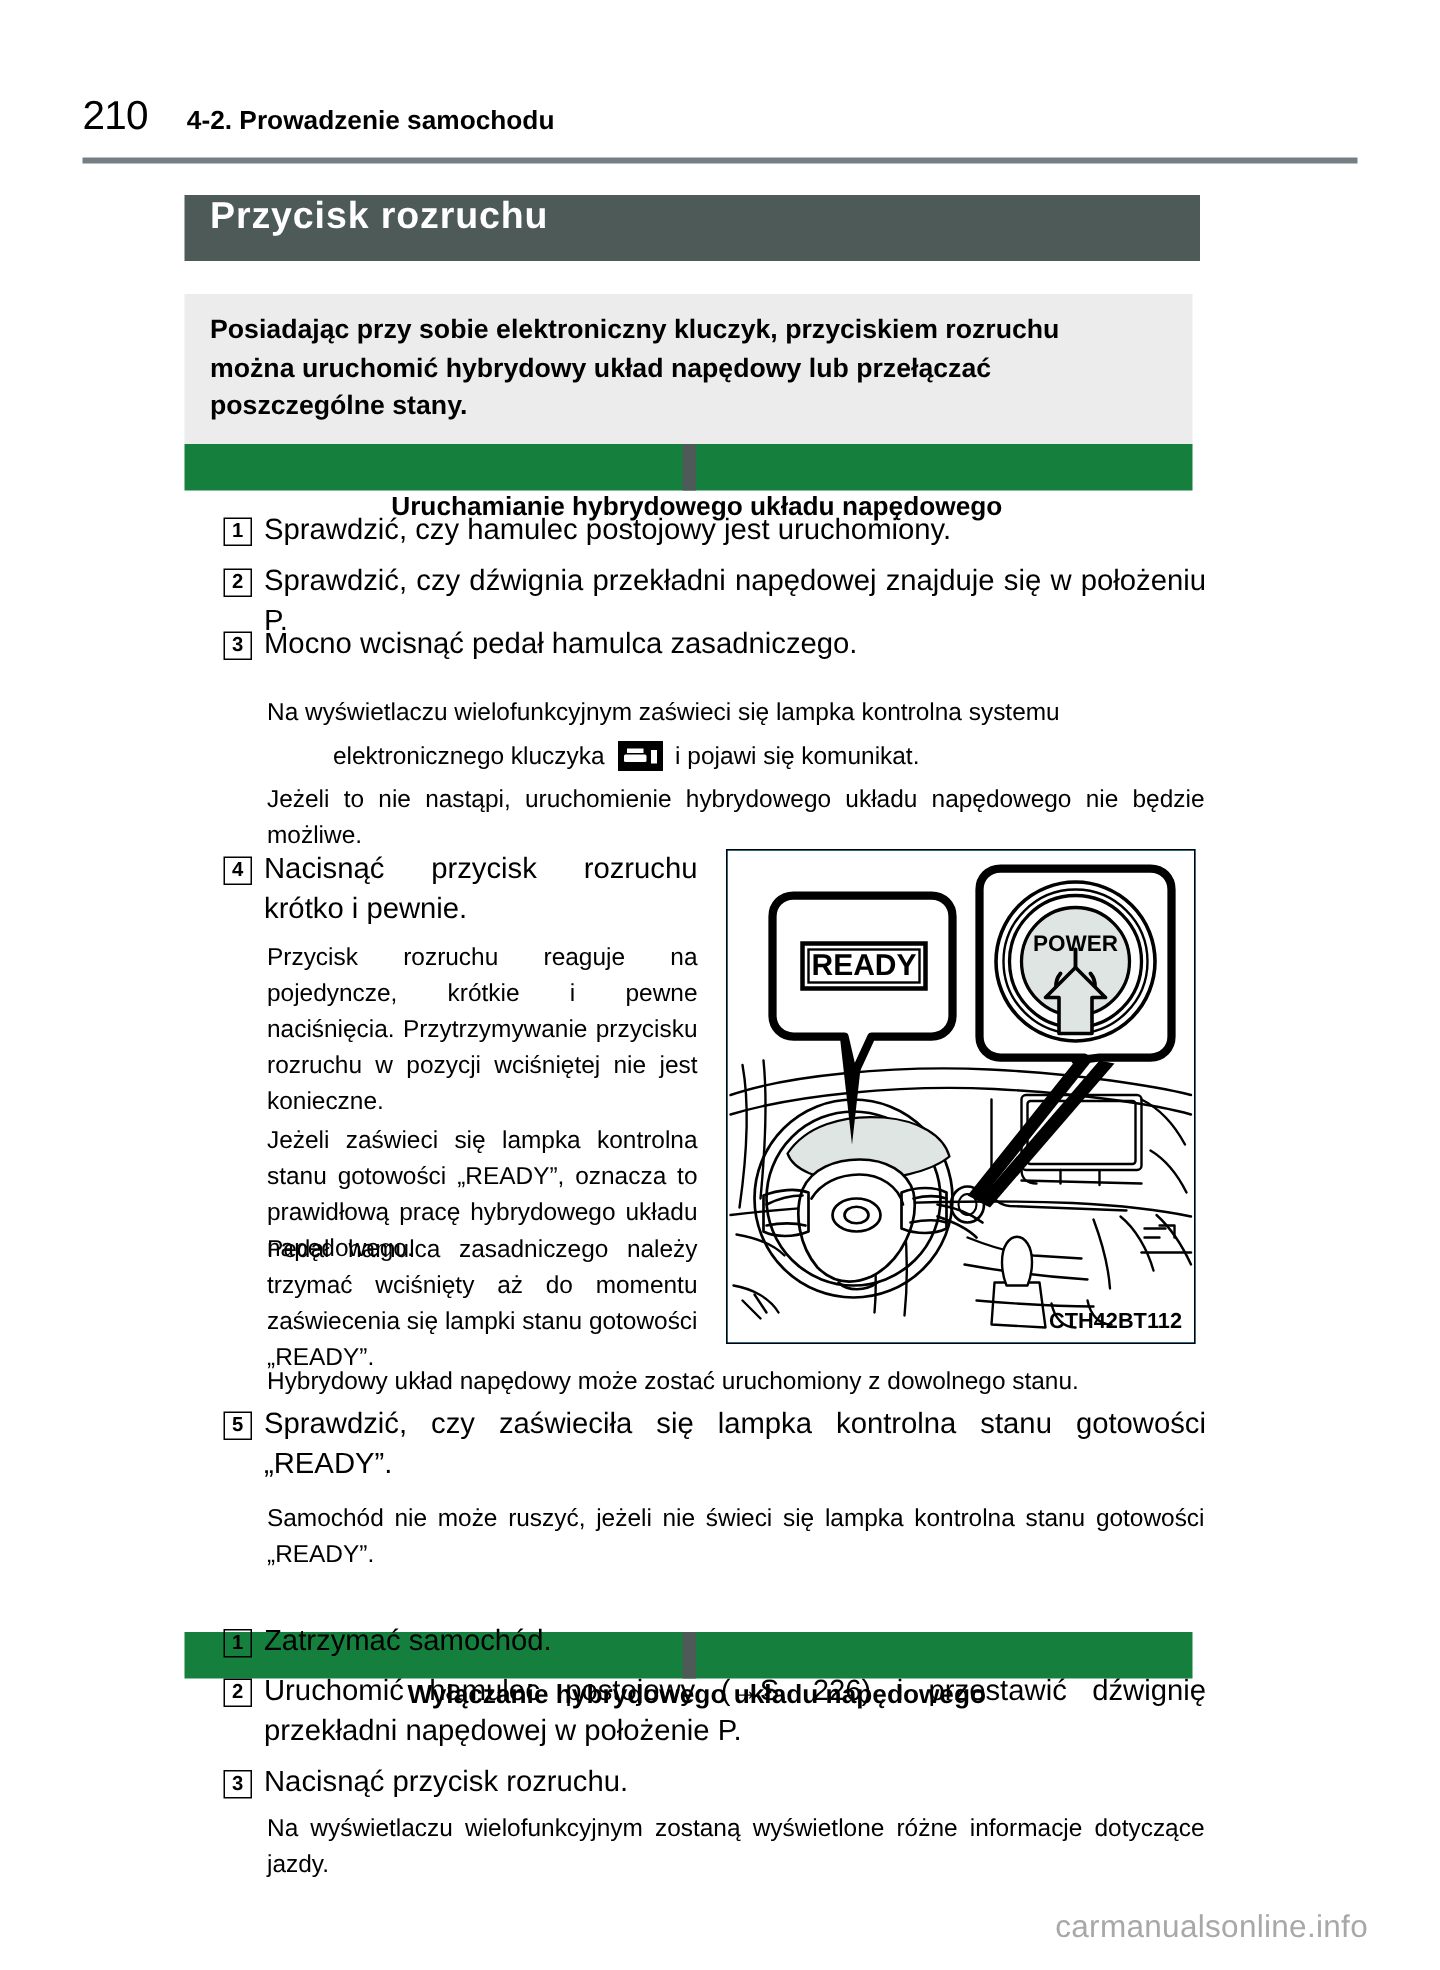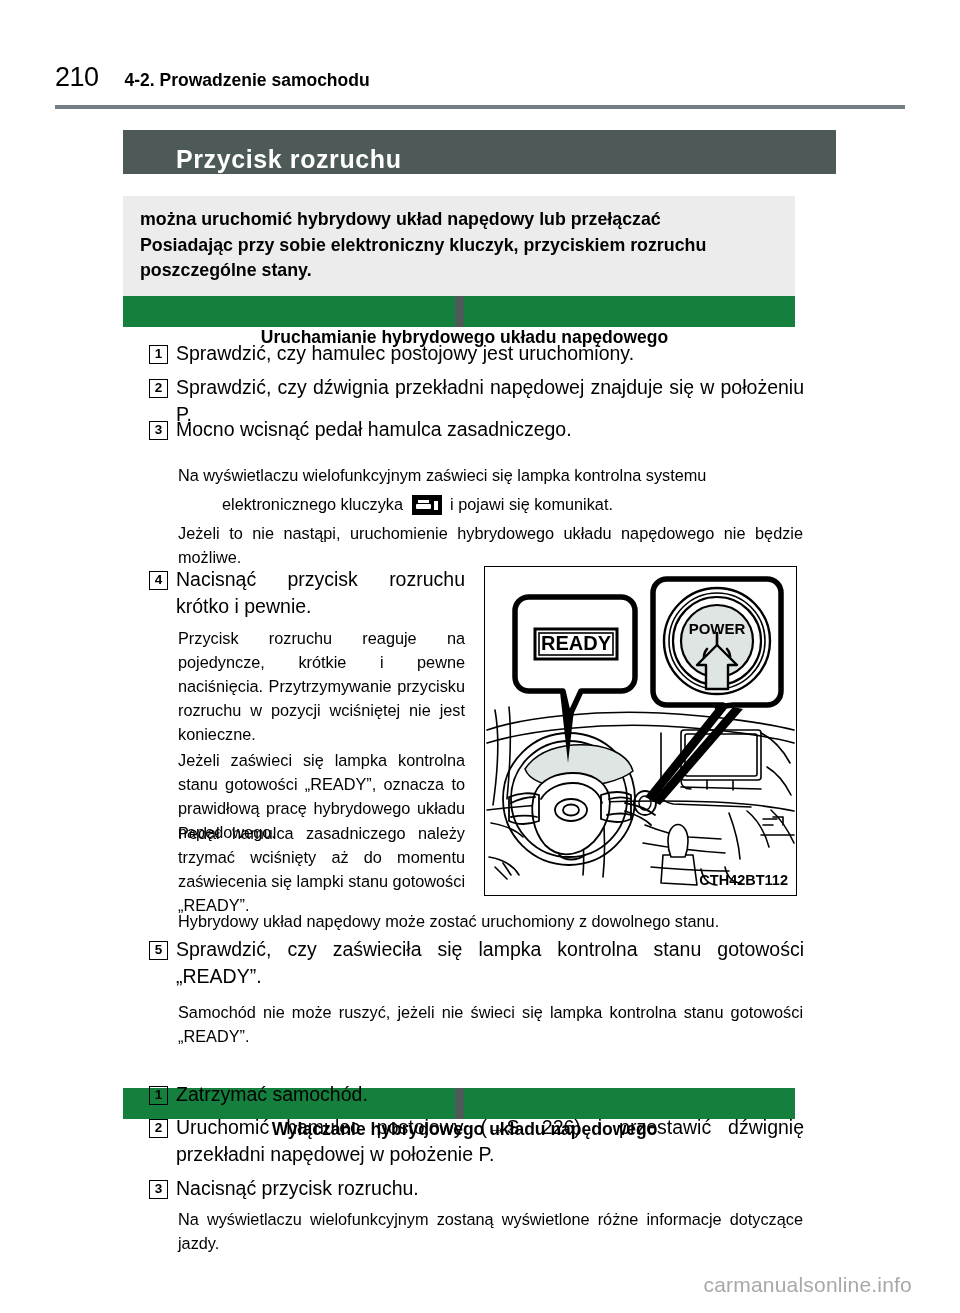--- a/index.html
+++ b/index.html
@@ -46,22 +46,21 @@
 
   
   .title-bar {
     position: absolute;
     left: 123px;
     top: 130px;
     width: 677px;
     height: 44px;
     background: #4d5a58;
     display: flex;
-    align-items: flex-end;
-    padding-left: 36px;
+    align-items: flex-start;
   }
   .title-bar-text {
     color: #ffffff;
     font-size: 25px;
     font-weight: bold;
     letter-spacing: 0.6px;
     margin-left: 17px;
   }
 
   
@@ -213,22 +212,22 @@
   <span class="page-number">210</span>
   <span class="head-title">4-2. Prowadzenie samochodu</span>
 </div>
 <div class="head-rule"></div>
 
 <div class="title-bar">
   <span class="title-bar-text">Przycisk rozruchu</span>
 </div>
 
 <div class="intro-box">
+  <p>Posiadając przy sobie elektroniczny kluczyk, przyciskiem rozruchu</p>
   <p>można uruchomić hybrydowy układ napędowy lub przełączać</p>
-  <p>Posiadając przy sobie elektroniczny kluczyk, przyciskiem rozruchu</p>
   <p class="last">poszczególne stany.</p>
 </div>
 
 <div class="section-header" id="sec-start">
   <div class="bar"></div>
   <div class="label">Uruchamianie hybrydowego układu napędowego</div>
 </div>
 
 <div class="step" style="left:149px; top:340px; width:660px;">
   <div class="stepnum">1</div>

